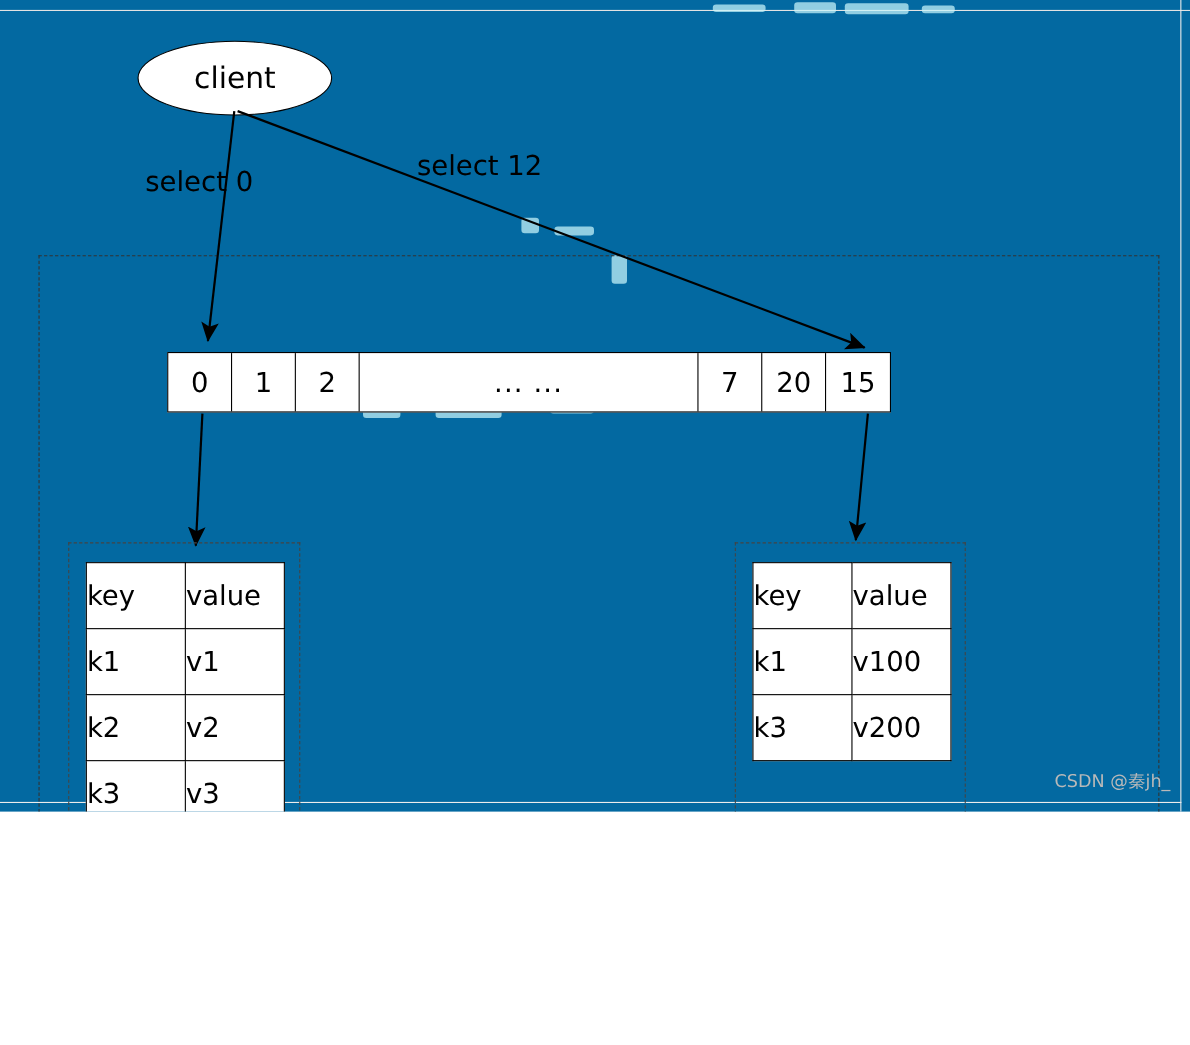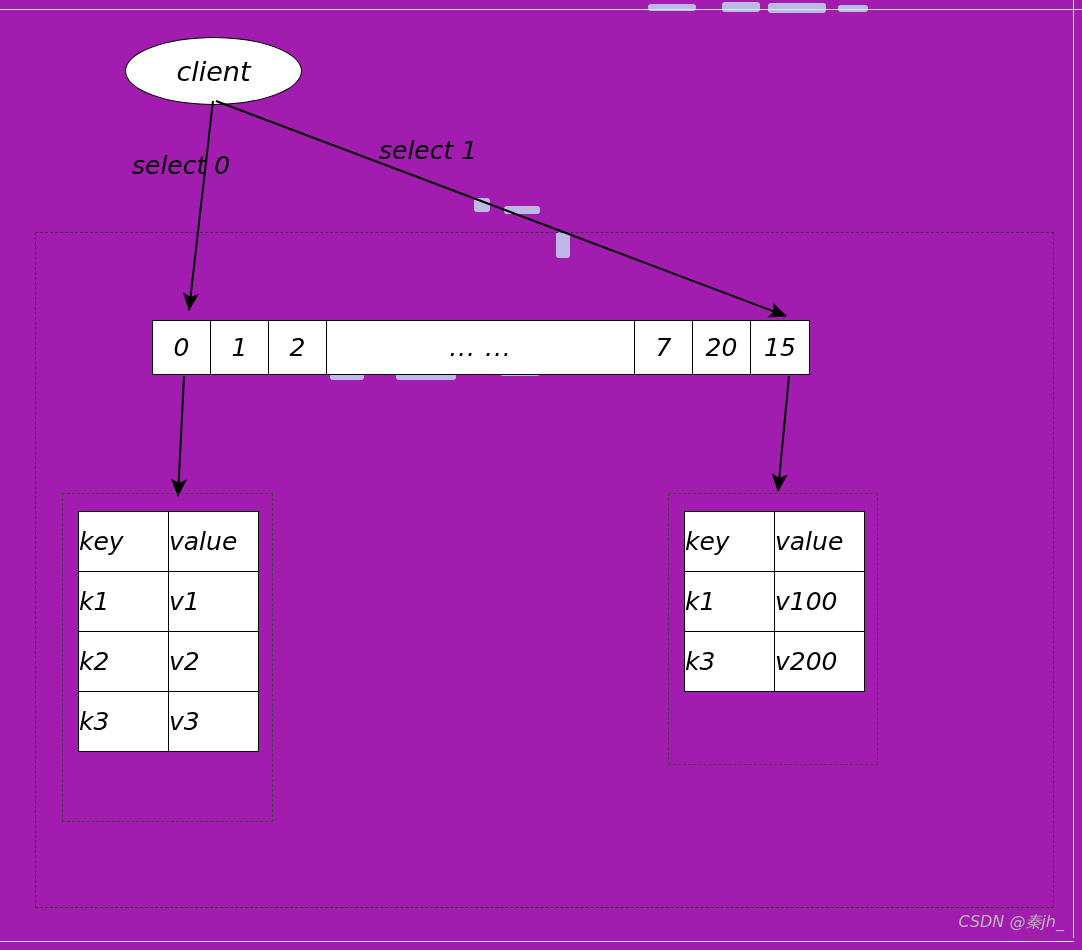--- a/index.html
+++ b/index.html
@@ -6,25 +6,24 @@
     margin: 0;
     padding: 0;
     background: #ffffff;
   }
   body {
     font-family: "DejaVu Sans", sans-serif;
   }
   #canvas {
     position: relative;
     width: 1082px;
-    height: 950px;
-    background: #a21caf;
+    height: 738px;
+    background: #0369a1;
     overflow: hidden;
     box-sizing: border-box;
-    font-style: italic;
   }
   
   .page-rule-top {
     position: absolute;
     left: 0; top: 9px;
     width: 1082px; height: 1px;
     background: #e3e3e3;
   }
   .page-rule-right {
     position: absolute;
@@ -189,21 +188,21 @@
   <div class="smudge" style="left:340px; top:337px; width:120px; height:7px;"></div>
   <div class="smudge" style="left:556px; top:338px; width:26px; height:7px;"></div>
 
   <div class="server-box"></div>
 
   <div class="client-node">
     <span class="label">client</span>
   </div>
 
   <div class="edge-label sel0">select 0</div>
-  <div class="edge-label sel15">select 1</div>
+  <div class="edge-label sel15">select 12</div>
 
   <svg class="edges" viewBox="0 0 1082 950" xmlns="http://www.w3.org/2000/svg">
     <defs>
       <marker id="arrow" markerWidth="11" markerHeight="11" refX="8.5" refY="4" orient="auto" markerUnits="strokeWidth">
         <path d="M0,0 L9,4 L0,8 L2,4 z" fill="#000"></path>
       </marker>
     </defs>
 
     <line x1="213" y1="101" x2="189" y2="310" stroke="#000" stroke-width="2" marker-end="url(#arrow)"></line>
 

